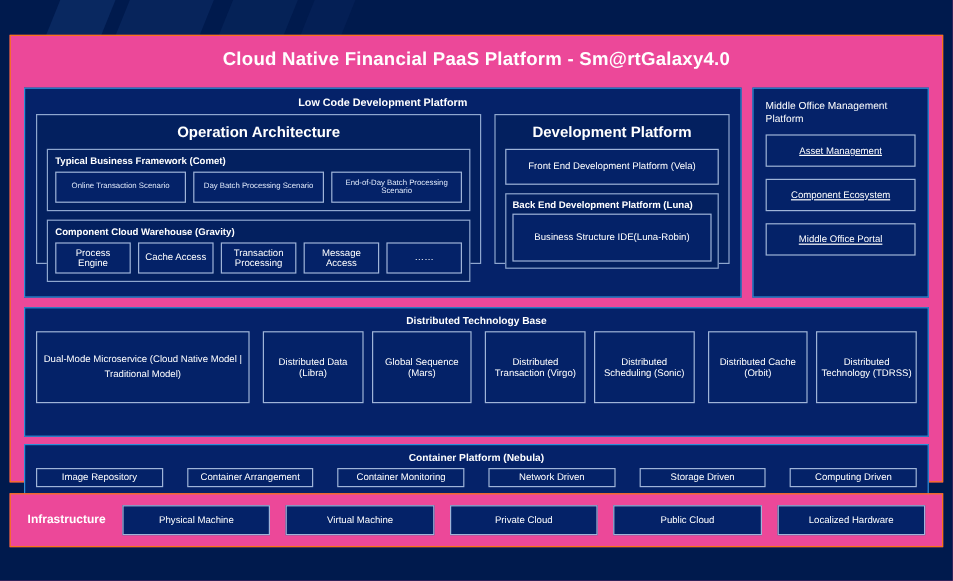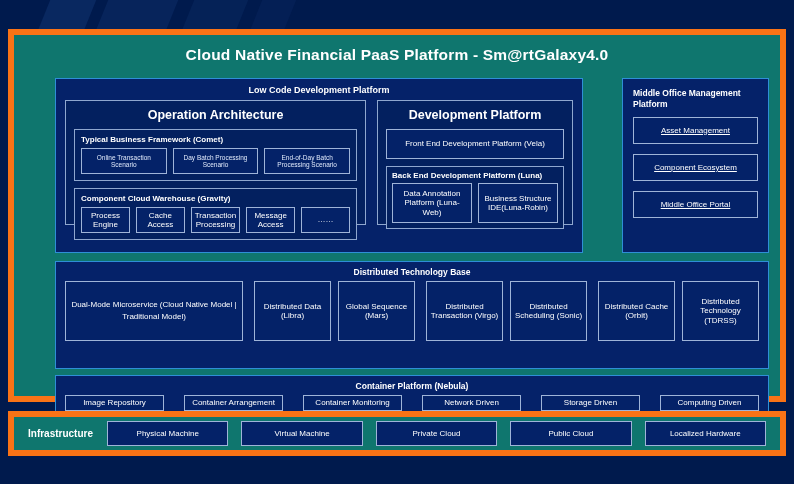--- a/index.html
+++ b/index.html
@@ -20,39 +20,38 @@
     position:absolute;top:-30px;height:170px;width:46px;
     background:#143a78;opacity:.55;transform:skewX(-22deg);
   }
   .deco i:nth-child(1){left:28px;opacity:.45;}
   .deco i:nth-child(2){left:86px;width:70px;opacity:.33;}
   .deco i:nth-child(3){left:172px;width:54px;opacity:.25;}
   .deco i:nth-child(4){left:240px;width:34px;opacity:.18;}
 
   .outer{
     position:absolute;left:8px;right:8px;
-    border:6px solid #f97316;
-    background:#0f766e;
+    border:1px solid #f97316;
+    background:#ec4899;
     box-sizing:border-box;
   }
   #main-panel{top:29px;height:373px;}
   #infra-panel{top:411px;height:45px;display:flex;align-items:center;}
 
   .title{
     text-align:center;font-size:15.5px;font-weight:bold;
     letter-spacing:.2px;padding:11px 0 9px;
   }
 
   
   .sect{
     border:1px solid #2e8fd6;
     background:#052269;
     box-sizing:border-box;
     position:relative;
-    margin-left:30px;
   }
   .sect-title{
     text-align:center;font-size:8.5px;font-weight:bold;
     padding:5px 0 4px;color:#ffffff;
   }
   .sub{
     border:1px solid #8fa7cf;
     background:#03205f;
     box-sizing:border-box;
   }
@@ -85,21 +84,21 @@
   .grp > .sub-title{font-size:8px;padding:5px 0 4px;}
   .grp-cells{display:flex;gap:6px;}
   .grp-cells .cell{flex:1 1 0;height:26px;}
 
   #front-end-box{height:30px;margin-bottom:7px;font-size:8px;}
   #back-end-group{padding:0 5px 5px;margin:0;}
   #back-end-group > .sub-title{font-size:8px;padding:4px 0 3px;}
   #back-end-cells{display:flex;gap:6px;}
   #back-end-cells .cell{flex:1 1 0;height:40px;}
 
-  #middleoffice .mo-title{font-size:8.5px;font-weight:bold;line-height:1.35;padding:9px 0 6px;text-align:left;}
+  #middleoffice .mo-title{font-size:8.5px;font-weight:normal;line-height:1.35;padding:9px 0 6px;text-align:left;}
   .mo-list{display:flex;flex-direction:column;gap:10px;text-decoration:underline;}
   .mo-list .cell{height:27px;font-size:8px;color:#ffffff;}
 
   
   #distributed{position:absolute;left:11px;right:11px;top:226px;height:108px;}
   .dist-body{display:flex;gap:11px;padding:0 9px 8px;height:68px;box-sizing:border-box;}
   #dual-mode-cell{width:178px;flex:0 0 178px;height:100%;font-size:8px;line-height:1.45;}
   .dist-col{flex:1 1 0;display:flex;flex-direction:row;gap:7px;}
   .dist-col .cell{flex:1 1 0;font-size:8px;color:#ffffff;}
 
@@ -159,21 +158,20 @@
         </div>
 
         <div class="sub" id="development-platform">
           <div class="big-title">Development Platform</div>
 
           <div class="cell lg" id="front-end-box">Front End Development Platform (Vela)</div>
 
           <div class="sub grp" id="back-end-group">
             <div class="sub-title">Back End Development Platform (Luna)</div>
             <div id="back-end-cells">
-              <div class="cell lg">Data Annotation Platform (Luna-Web)</div>
               <div class="cell lg">Business Structure IDE(Luna-Robin)</div>
             </div>
           </div>
         </div>
 
       </div>
     </div>
 
     <div class="sect" id="middleoffice">
       <div class="mo-title">Middle Office Management Platform</div>

